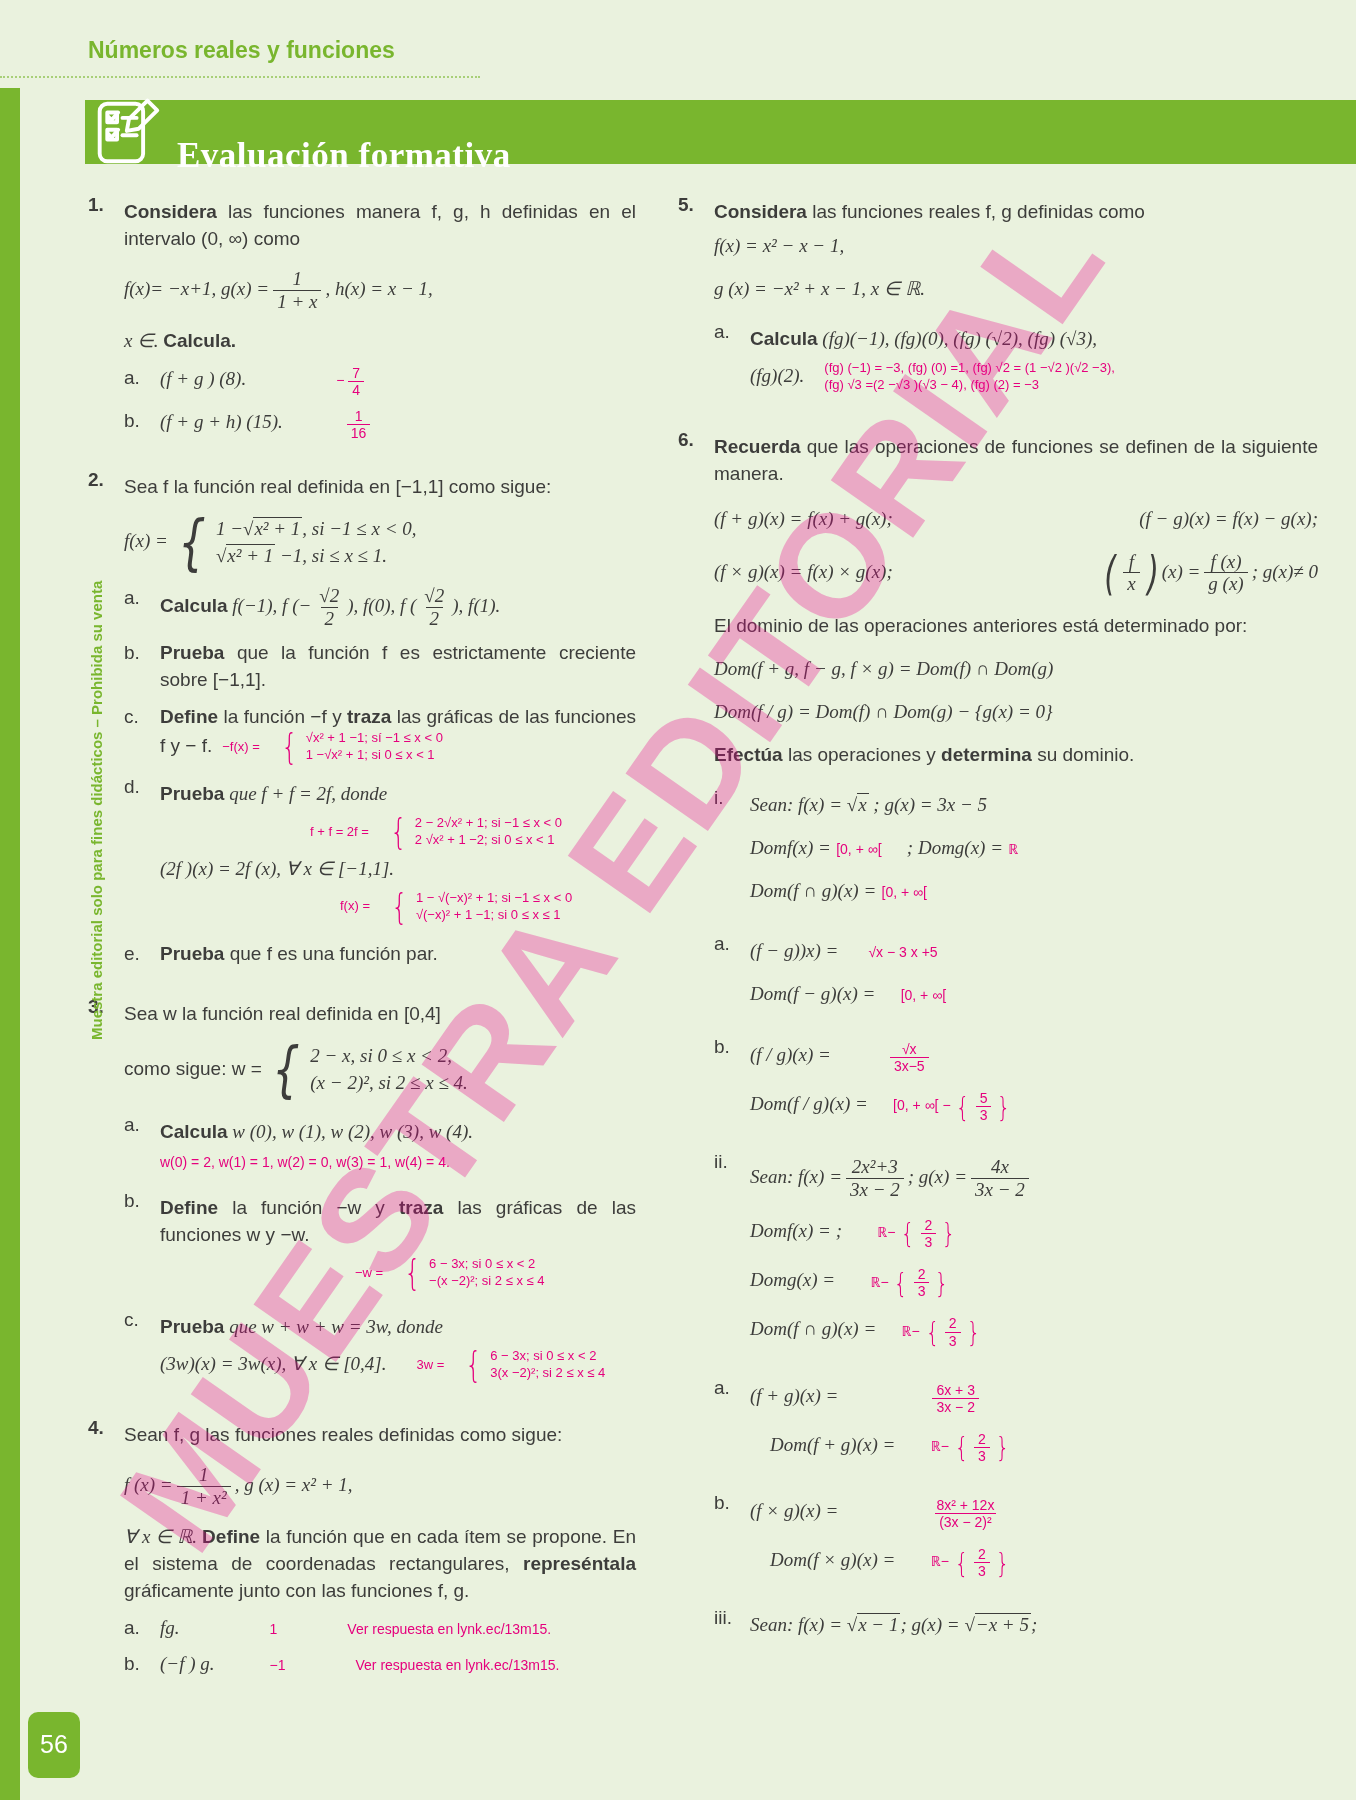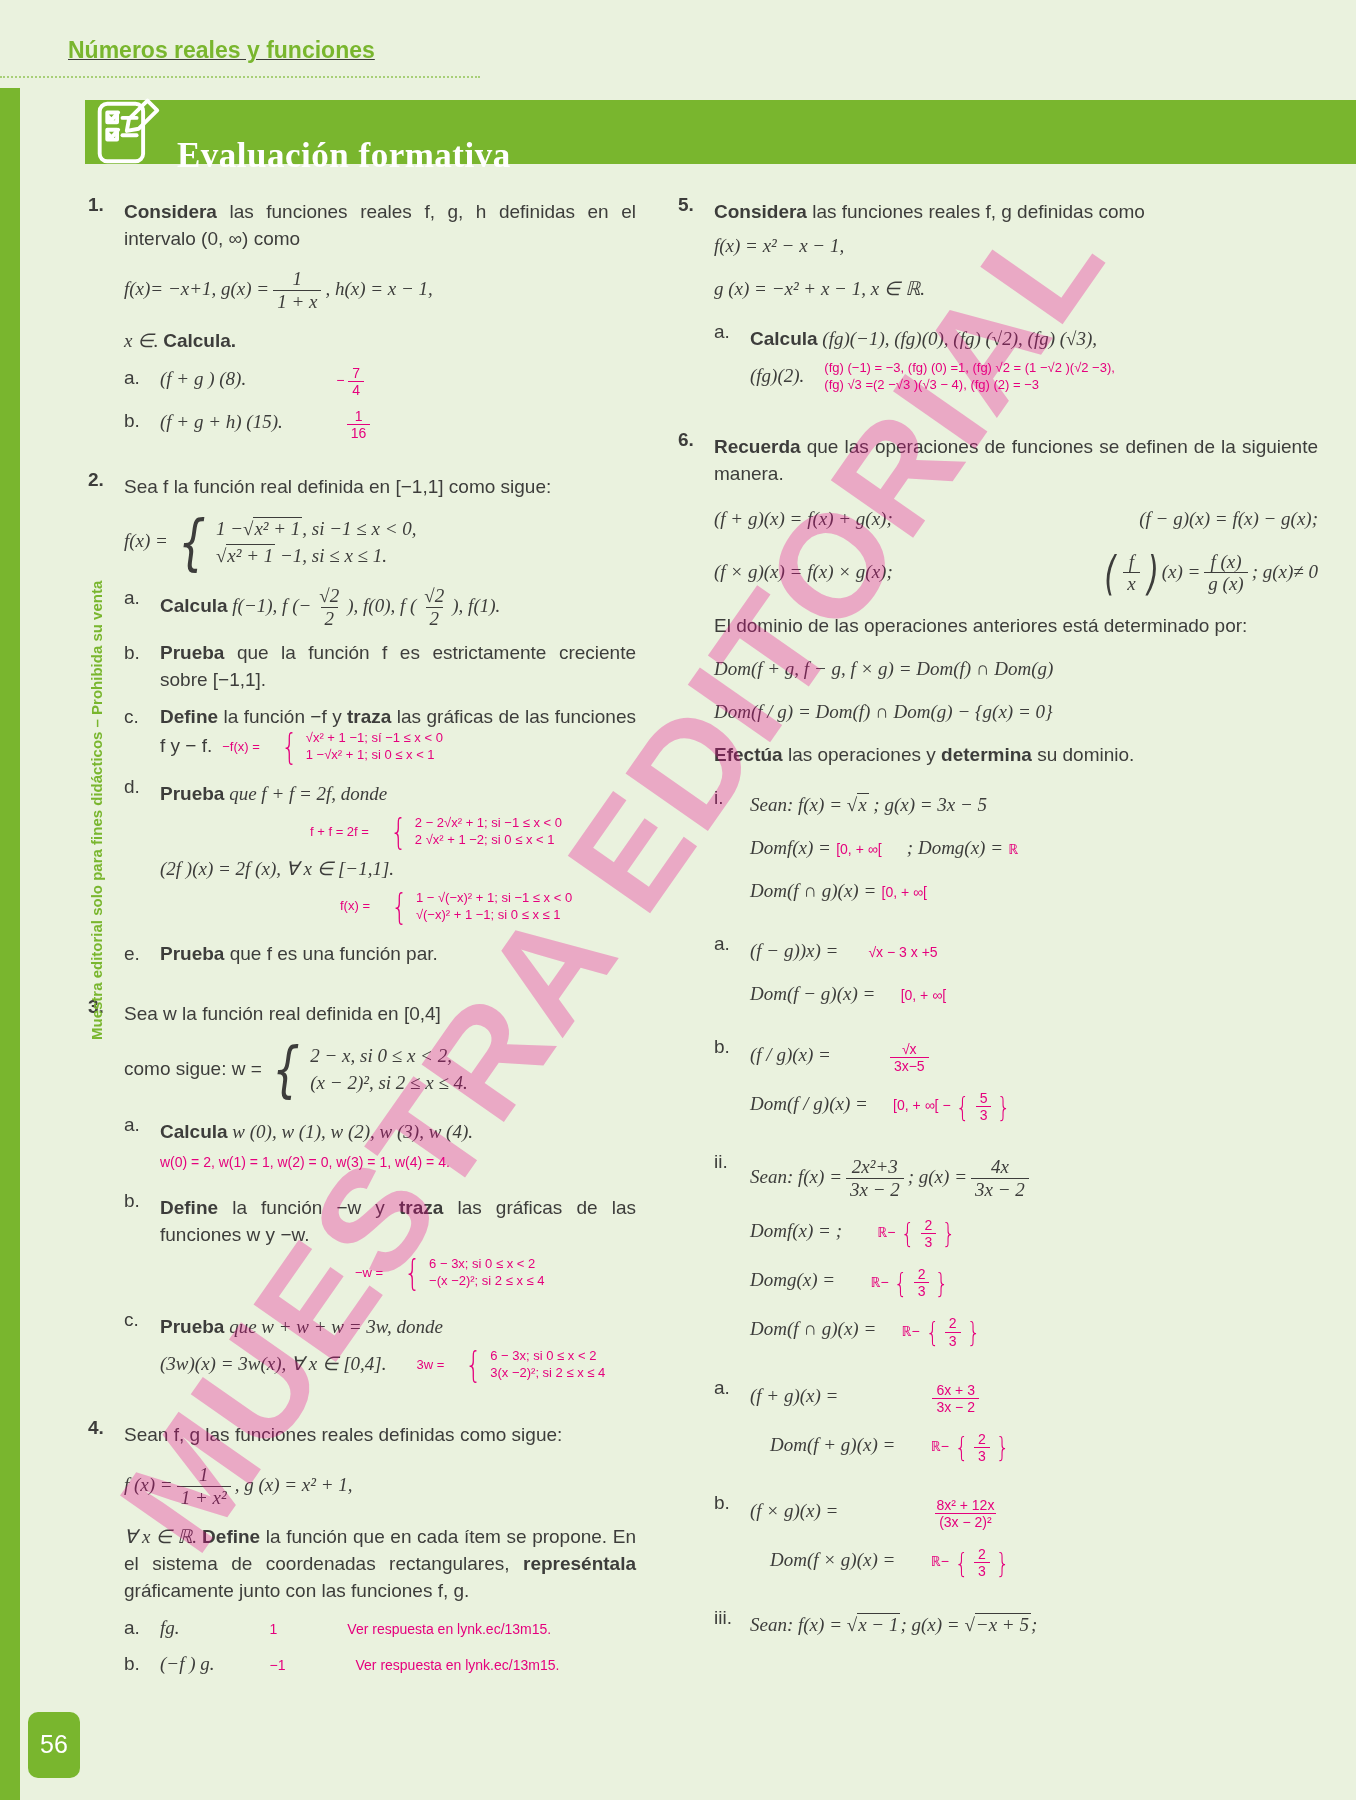--- a/index.html
+++ b/index.html
@@ -3,22 +3,22 @@
 <meta charset="utf-8">
 <style>
   * { box-sizing: border-box; }
   body { margin:0; background:#ffffff; }
   .page { position:relative; width:1356px; height:1800px; background:#eaf2de;
           font-family:"Liberation Sans", sans-serif; color:#3d3d3b; font-size:19px;
           line-height:1.42; overflow:hidden; }
 
   .edge-bar { position:absolute; left:0; top:88px; width:20px; bottom:0; background:#79b62e; }
 
-  .chapter-row { position:absolute; top:34px; left:0; width:480px; padding:0 0 9px 68px;
-                 border-bottom:2px dotted #a8cf78;text-decoration:underline; }
+  .chapter-row { position:absolute; top:34px; left:0; width:480px; padding:0 0 9px 88px;
+                 border-bottom:2px dotted #a8cf78; }
   .chapter { color:#79b62e; font-weight:bold; font-size:23px; }
 
   .band { position:absolute; top:100px; left:85px; right:0; height:64px; background:#79b62e;font-family:Liberation Serif, serif; }
   .band-icon { position:absolute; left:6px; top:-8px; width:76px; height:80px; }
   .band-title { position:absolute; left:92px; top:0; height:64px; display:flex; align-items:center;
                 color:#fff; font-size:35px; font-weight:bold; letter-spacing:.5px; }
 
   .content { position:absolute; top:192px; left:88px; right:38px; display:flex; gap:42px; z-index:1; }
   .lcol { width:548px; flex:none; }
   .rcol { flex:1; min-width:0; }
@@ -115,21 +115,21 @@
   <div class="sidenote">Muestra editorial solo para fines didácticos – Prohibida su venta</div>
   <div class="watermark">MUESTRA EDITORIAL</div>
 
   <div class="content">
 
     <div class="lcol">
 
       <section class="q">
         <div class="qn">1.</div>
         <div class="qb">
-          <p class="line just"><b>Considera</b><span> las funciones reales f, g, h definidas en el intervalo (0, ∞) como</span></p>
+          <p class="line just"><b>Considera</b><span> las funciones manera f, g, h definidas en el intervalo (0, ∞) como</span></p>
           <p class="fml math"><span>f(x)= −x+1, g(x) =</span><span class="frac">
                 <span class="fn">1</span>
                 <span class="fd">1 + x</span>
               </span><span>, h(x) = x − 1,</span></p>
           <p class="line"><span class="math">x ∈. </span><b>Calcula.</b></p>
           <div class="sub">
             <div class="sn">a.</div>
             <div class="sb"><span class="math">(f + g ) (8).</span><span class="pink sm ml90"><span>−</span><span class="frac">
                     <span class="fn">7</span>
                     <span class="fd">4</span>

